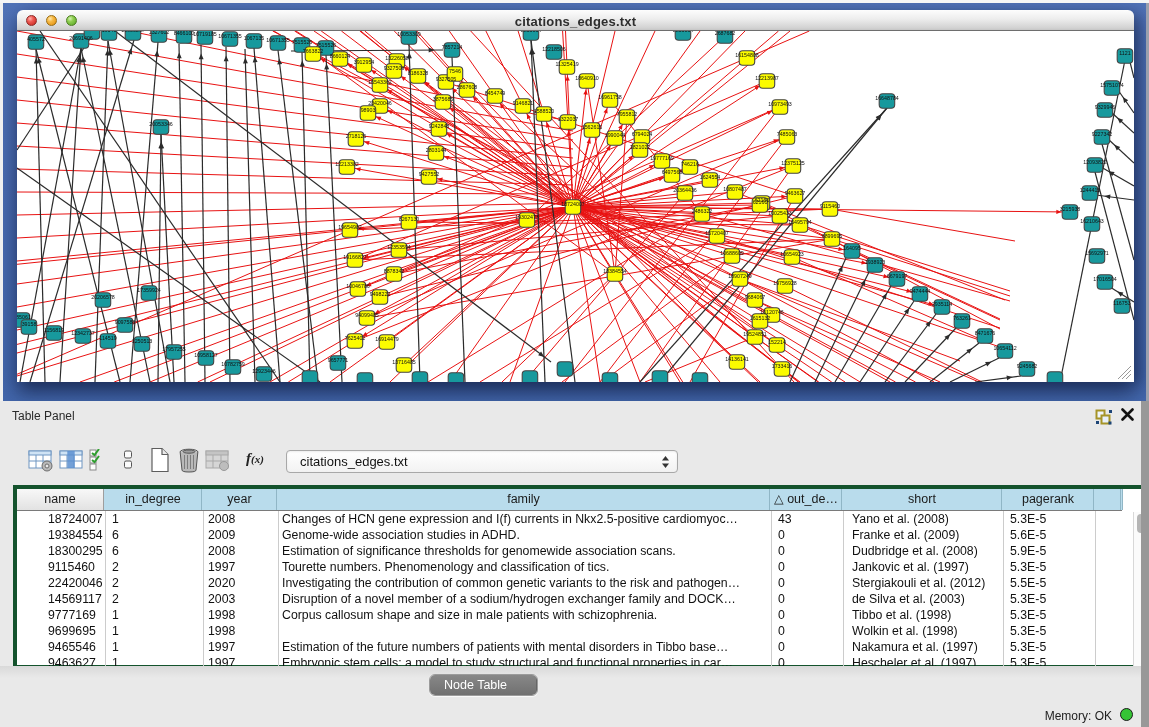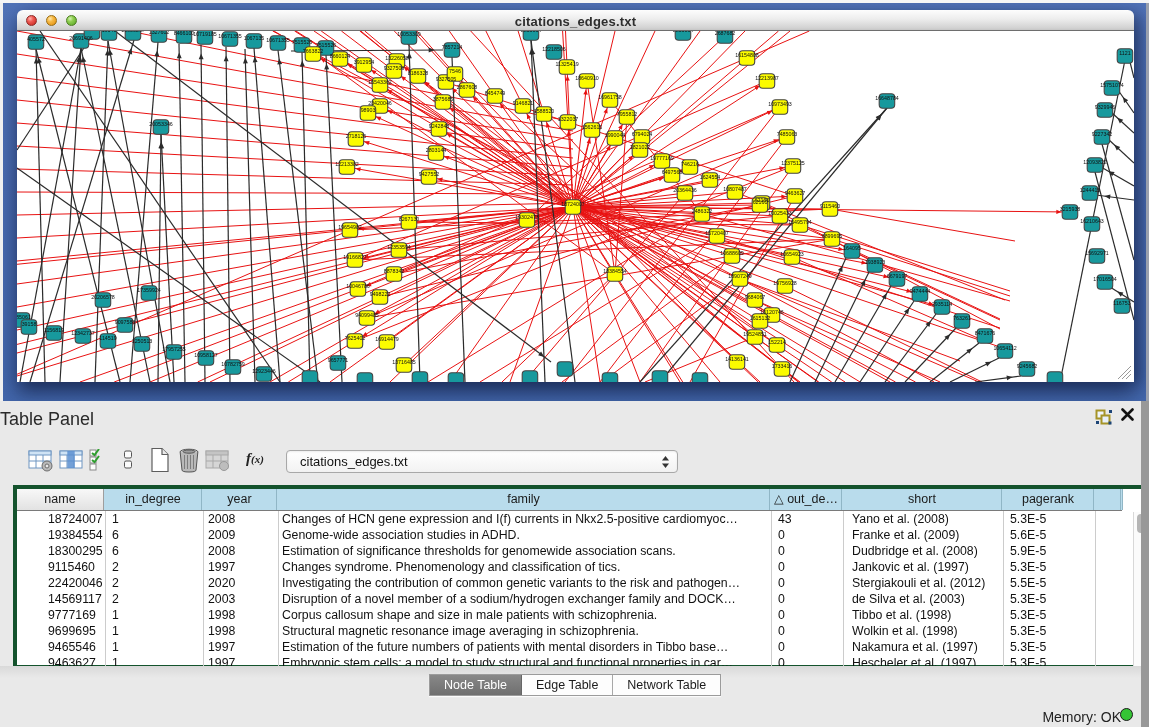--- a/index.html
+++ b/index.html
@@ -18,21 +18,21 @@
   background:linear-gradient(180deg,#fdfdfd 0%,#ededed 45%,#d2d2d2 90%,#c6c6c6 100%);
   border-radius:6px 6px 0 0; border-bottom:1px solid #6e6e6e; }
 .title { position:absolute; width:100%; text-align:center; top:4px; font-size:13px;
   font-weight:bold; color:#2e2e2e; letter-spacing:0.2px; }
 .light { position:absolute; top:5px; width:11px; height:11px; border-radius:50%; }
 .light.red { left:9px; background:radial-gradient(circle at 35% 30%, #ffb3ae 0%, #ee5b55 35%, #d63b33 70%, #a02724 100%); border:0.5px solid #8e2a26;}
 .light.yel { left:29px; background:radial-gradient(circle at 35% 30%, #ffe9b0 0%, #f6b944 35%, #eb9f23 70%, #b07413 100%); border:0.5px solid #9a6d12;}
 .light.grn { left:49px; background:radial-gradient(circle at 35% 30%, #d4f3b4 0%, #8fce51 35%, #6fb737 70%, #4f8a20 100%); border:0.5px solid #4c7d21;}
 .canvas { position:absolute; left:0; top:21px; width:1117px; height:351px; background:#fff; overflow:hidden; }
 .panel { position:absolute; left:0; top:401px; width:1141px; height:326px; background:#e9e9e9; }
-.paneltitle { position:absolute; left:0; top:8px; font-size:18px; color:#2a2a2a; }
+.paneltitle { position:absolute; left:12px; top:8px; font-size:12px; color:#2a2a2a; }
 .panelicons { position:absolute; right:28px; top:7px; }
 .closex { position:absolute; right:7px; top:6px; font-size:15px; font-weight:bold; color:#111; }
 .combo { position:absolute; left:286px; top:49px; width:392px; height:23px; background:linear-gradient(180deg,#ffffff,#f2f2f2);
   border:1px solid #a8a8a8; border-radius:4px; box-shadow:inset 0 1px 2px rgba(0,0,0,0.08); }
 .combo .txt { position:absolute; left:13px; top:3px; font-size:13px; color:#111; }
 .combo .arr { position:absolute; right:6px; top:2px; }
 .tablebox { position:absolute; left:13px; top:84px; width:1142px; height:184px;
   background:#fff; border:4px solid #14532d;padding-left:44px; }
 .thead { position:absolute; left:0; top:0; width:1105px; height:22px; background:#b9dcec;
   border-bottom:1px solid #7a7a7a; }
@@ -40,26 +40,26 @@
   line-height:21px; border-right:1px solid #90b6c6; background:#b9dcec; }
 .th.gray { background:linear-gradient(180deg,#f8f8f8,#e2e2e2); border-right:1px solid #9e9e9e; }
 .rows { position:absolute; left:0; top:22px; width:1124px; height:160px; font-size:12.3px; color:#111; }
 .cell { position:absolute; height:16px; line-height:16px; white-space:nowrap; overflow:hidden; }
 .gridv { position:absolute; top:22px; height:160px; width:1px; background:#cccccc; }
 .vscroll { position:absolute; right:2px; top:23px; width:16px; height:158px; background:#fbfbfb; border-left:1px solid #d8d8d8; }
 .vthumb { position:absolute; left:3px; top:2px; width:8px; height:19px; background:#b5b5b5; border-radius:4px; }
 .tabsrow { position:absolute; left:0; top:265px; width:1141px; height:40px;
   background:linear-gradient(180deg,#d9d9d9 0%,#e9e9e9 30%); }
 .tabs { position:absolute; left:429px; top:273px; height:22px; display:flex;
-  border:1px solid #9b9b9b; border-radius:0; overflow:hidden; background:#fff;
-  box-shadow:0 1px 1px rgba(255,255,255,0.8); }
+  border:1px solid #9b9b9b; border-radius:6px; overflow:hidden; background:#fff;
+  box-shadow:0 1px 1px rgba(255,255,255,0.8);flex-direction:column; }
 .tab { padding:0 14px; font-size:12.5px; line-height:21px; color:#1c1c1c; background:#fdfdfd; border-right:1px solid #a8a8a8; }
 .tab.sel { background:linear-gradient(180deg,#888888,#6f6f6f); color:#fff; border-right:1px solid #666; }
 .tab:last-child { border-right:none; }
-.memory { position:absolute; right:20px; top:308px; font-size:14px; color:#222; }
+.memory { position:absolute; right:29px; top:308px; font-size:12px; color:#222; }
 .memdot { position:absolute; right:8px; top:307px; width:13px; height:13px; border-radius:50%;
   background:#35c435; border:1px solid #1c1c1c; }
 </style>
 </head>
 <body>
 <div class="topstrip"></div>
 <div class="leftstrip"></div>
 <div class="desktop">
   <div class="win">
     <div class="titlebar">
@@ -773,21 +773,21 @@
 <div class="cell" style="left:31px;top:32px;width:55px">18300295</div>
 <div class="cell" style="left:95px;top:32px;width:89px">6</div>
 <div class="cell" style="left:191px;top:32px;width:68px">2008</div>
 <div class="cell" style="left:265px;top:32px;width:487px">Estimation of significance thresholds for genomewide association scans.</div>
 <div class="cell" style="left:761px;top:32px;width:63px">0</div>
 <div class="cell" style="left:835px;top:32px;width:149px">Dudbridge et al. (2008)</div>
 <div class="cell" style="left:993px;top:32px;width:83px">5.9E-5</div>
 <div class="cell" style="left:31px;top:48px;width:55px">9115460</div>
 <div class="cell" style="left:95px;top:48px;width:89px">2</div>
 <div class="cell" style="left:191px;top:48px;width:68px">1997</div>
-<div class="cell" style="left:265px;top:48px;width:487px">Changes syndrome. Phenomenology and classification of tics.</div>
+<div class="cell" style="left:265px;top:48px;width:487px">Tourette numbers. Phenomenology and classification of tics.</div>
 <div class="cell" style="left:761px;top:48px;width:63px">0</div>
 <div class="cell" style="left:835px;top:48px;width:149px">Jankovic et al. (1997)</div>
 <div class="cell" style="left:993px;top:48px;width:83px">5.3E-5</div>
 <div class="cell" style="left:31px;top:64px;width:55px">22420046</div>
 <div class="cell" style="left:95px;top:64px;width:89px">2</div>
 <div class="cell" style="left:191px;top:64px;width:68px">2020</div>
 <div class="cell" style="left:265px;top:64px;width:487px">Investigating the contribution of common genetic variants to the risk and pathogen…</div>
 <div class="cell" style="left:761px;top:64px;width:63px">0</div>
 <div class="cell" style="left:835px;top:64px;width:149px">Stergiakouli et al. (2012)</div>
 <div class="cell" style="left:993px;top:64px;width:83px">5.5E-5</div>
@@ -801,21 +801,20 @@
 <div class="cell" style="left:31px;top:96px;width:55px">9777169</div>
 <div class="cell" style="left:95px;top:96px;width:89px">1</div>
 <div class="cell" style="left:191px;top:96px;width:68px">1998</div>
 <div class="cell" style="left:265px;top:96px;width:487px">Corpus callosum shape and size in male patients with schizophrenia.</div>
 <div class="cell" style="left:761px;top:96px;width:63px">0</div>
 <div class="cell" style="left:835px;top:96px;width:149px">Tibbo et al. (1998)</div>
 <div class="cell" style="left:993px;top:96px;width:83px">5.3E-5</div>
 <div class="cell" style="left:31px;top:112px;width:55px">9699695</div>
 <div class="cell" style="left:95px;top:112px;width:89px">1</div>
 <div class="cell" style="left:191px;top:112px;width:68px">1998</div>
-<div class="cell" style="left:265px;top:112px;width:487px">Structural magnetic resonance image averaging in schizophrenia.</div>
 <div class="cell" style="left:761px;top:112px;width:63px">0</div>
 <div class="cell" style="left:835px;top:112px;width:149px">Wolkin et al. (1998)</div>
 <div class="cell" style="left:993px;top:112px;width:83px">5.3E-5</div>
 <div class="cell" style="left:31px;top:128px;width:55px">9465546</div>
 <div class="cell" style="left:95px;top:128px;width:89px">1</div>
 <div class="cell" style="left:191px;top:128px;width:68px">1997</div>
 <div class="cell" style="left:265px;top:128px;width:487px">Estimation of the future numbers of patients with mental disorders in Tibbo base…</div>
 <div class="cell" style="left:761px;top:128px;width:63px">0</div>
 <div class="cell" style="left:835px;top:128px;width:149px">Nakamura et al. (1997)</div>
 <div class="cell" style="left:993px;top:128px;width:83px">5.3E-5</div>

